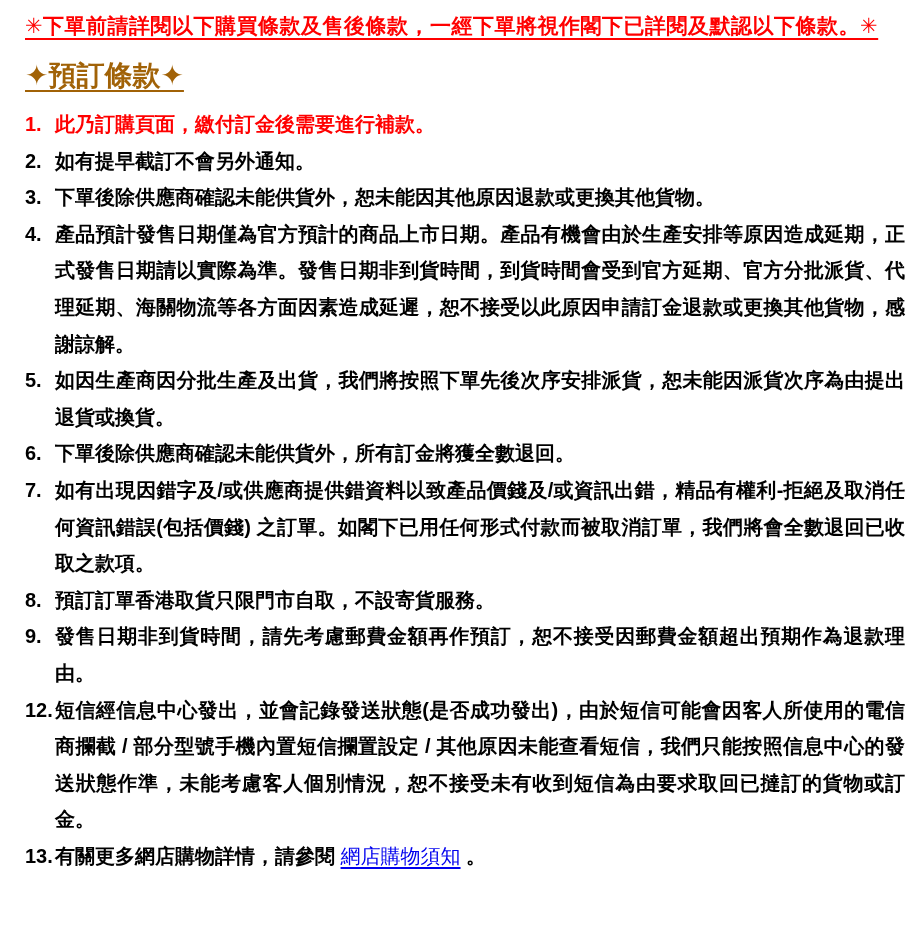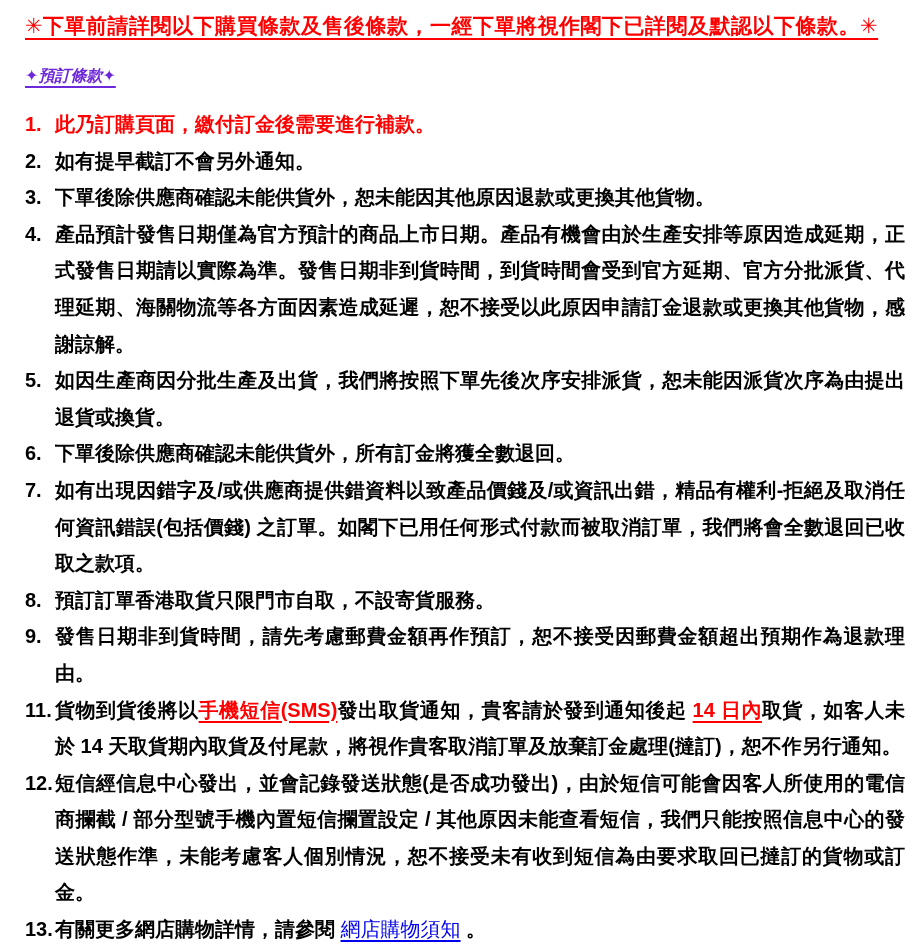--- a/index.html
+++ b/index.html
@@ -23,29 +23,28 @@
     font-size: 21px;
     line-height: 28px;
     width: fit-content;
     text-decoration: underline;
     text-decoration-thickness: 2px;
     text-underline-offset: 5px;
     margin-bottom: 22px;
     letter-spacing: 0.5px;
   }
   .section-title {
-    color: #6d28d9;
-    font-size: 16px;
+    color: #a16207;
+    font-size: 28px;
     line-height: 28px;
     width: fit-content;
     text-decoration: underline;
     text-decoration-thickness: 2px;
     text-underline-offset: 5px;
     margin-bottom: 16px;
-    font-style: italic;
   }
   .terms {
     list-style: none;
     margin: 0;
     padding: 0;
     font-size: 20px;
   }
   .term {
     display: flex;
     line-height: 36.6px;
@@ -114,24 +113,20 @@
       </li>
       <li class="term">
         <span class="num">8.</span>
         <span class="text"><span class="plain">預訂訂單香港取貨只限門市自取，不設寄貨服務。</span></span>
       </li>
       <li class="term">
         <span class="num">9.</span>
         <span class="text"><span class="plain">發售日期非到貨時間，請先考慮郵費金額再作預訂，恕不接受因郵費金額超出預期作為退款理由。</span></span>
       </li>
       <li class="term">
-        <span class="num">11.</span>
-        <span class="text"><span class="plain">貨物到貨後將以</span><span class="red-underline">手機短信(SMS)</span><span class="plain">發出取貨通知，貴客請於發到通知後起 </span><span class="red-underline">14 日內</span><span class="plain">取貨，如客人未於 14 天取貨期內取貨及付尾款，將視作貴客取消訂單及放棄訂金處理(撻訂)，恕不作另行通知。</span></span>
-      </li>
-      <li class="term">
         <span class="num">12.</span>
         <span class="text"><span class="plain">短信經信息中心發出，並會記錄發送狀態(是否成功發出)，由於短信可能會因客人所使用的電信商攔截 / 部分型號手機內置短信攔置設定 / 其他原因未能查看短信，我們只能按照信息中心的發送狀態作準，未能考慮客人個別情況，恕不接受未有收到短信為由要求取回已撻訂的貨物或訂金。</span></span>
       </li>
       <li class="term">
         <span class="num">13.</span>
         <span class="text"><span class="plain">有關更多網店購物詳情，請參閱 </span><a class="link" href="#">網店購物須知</a><span class="plain"> 。</span></span>
       </li>
     </ol>
 </div>
 

